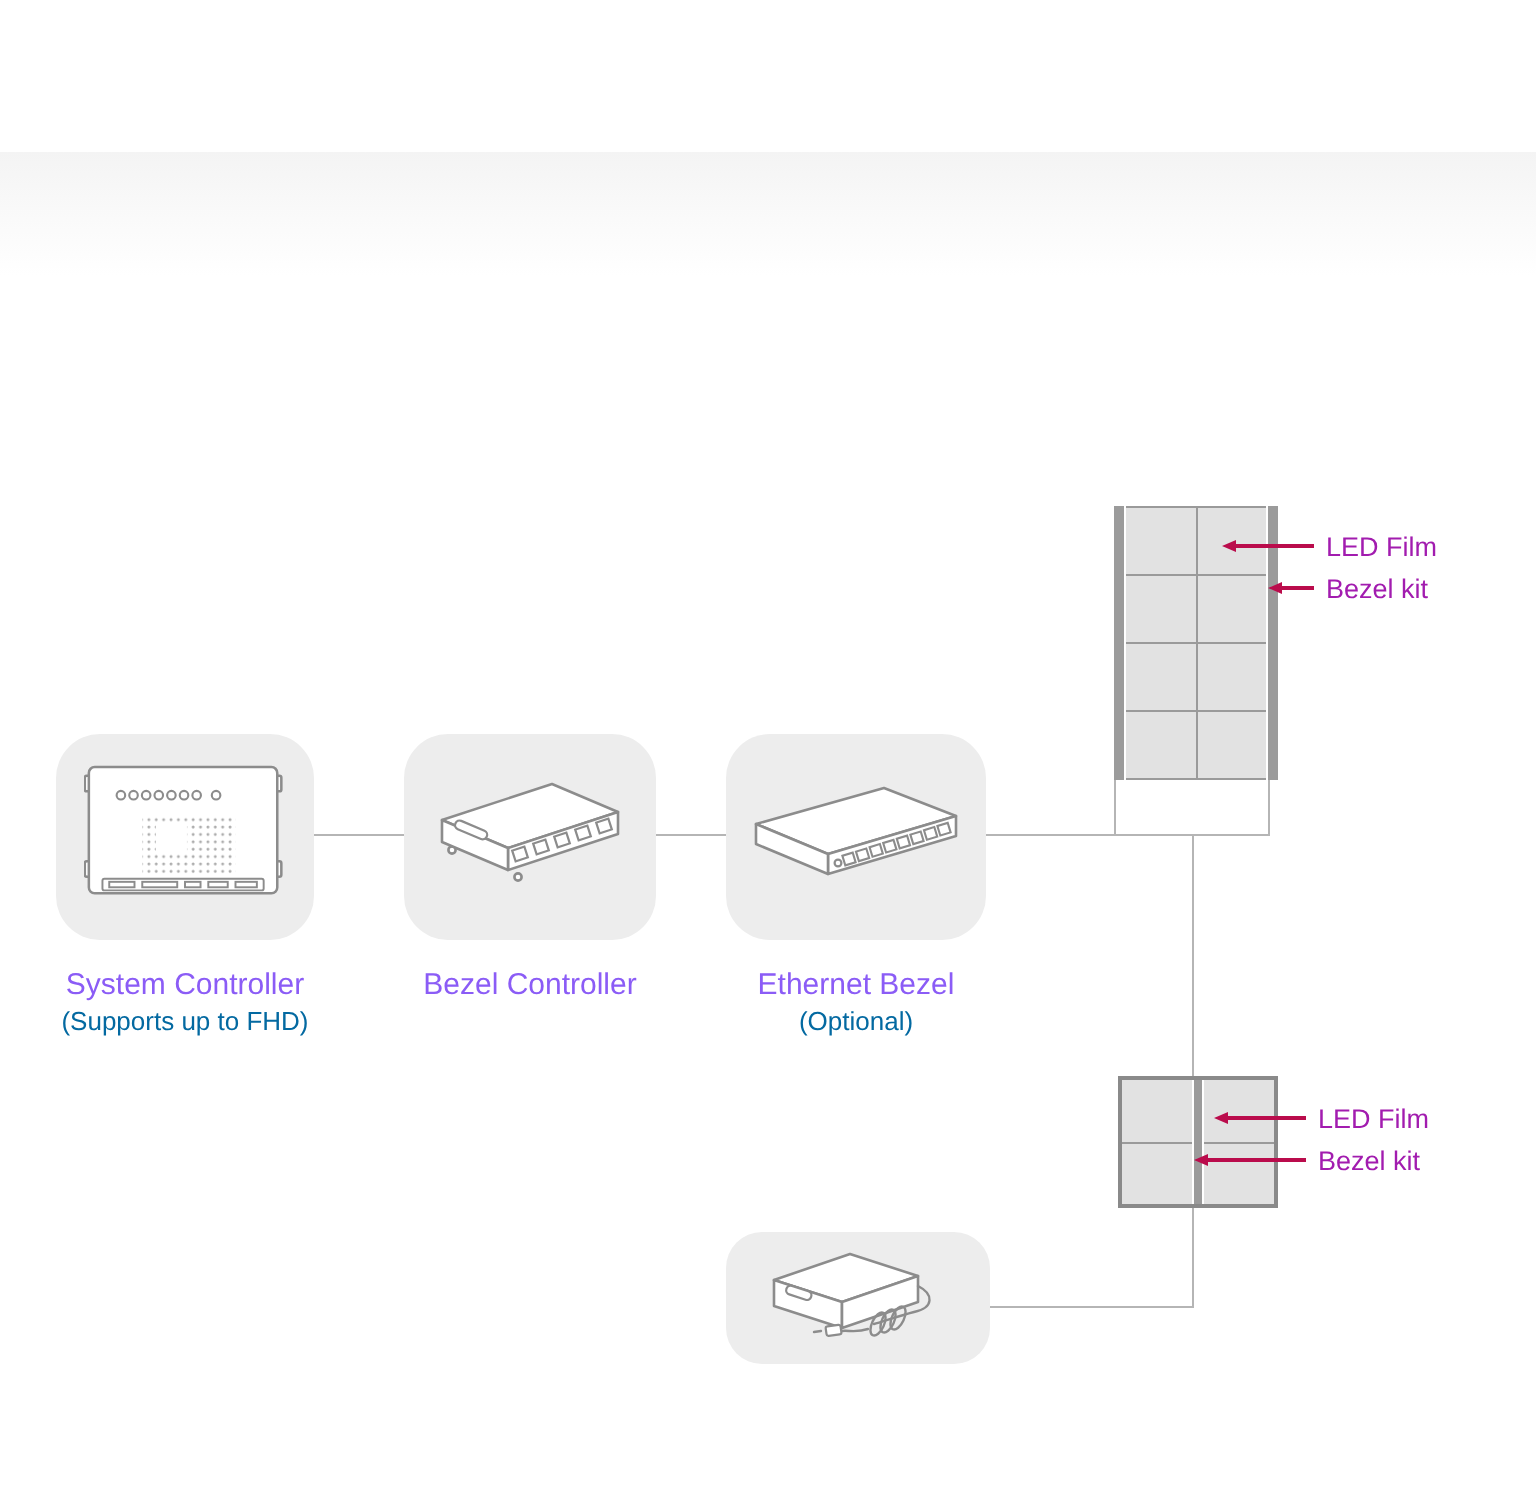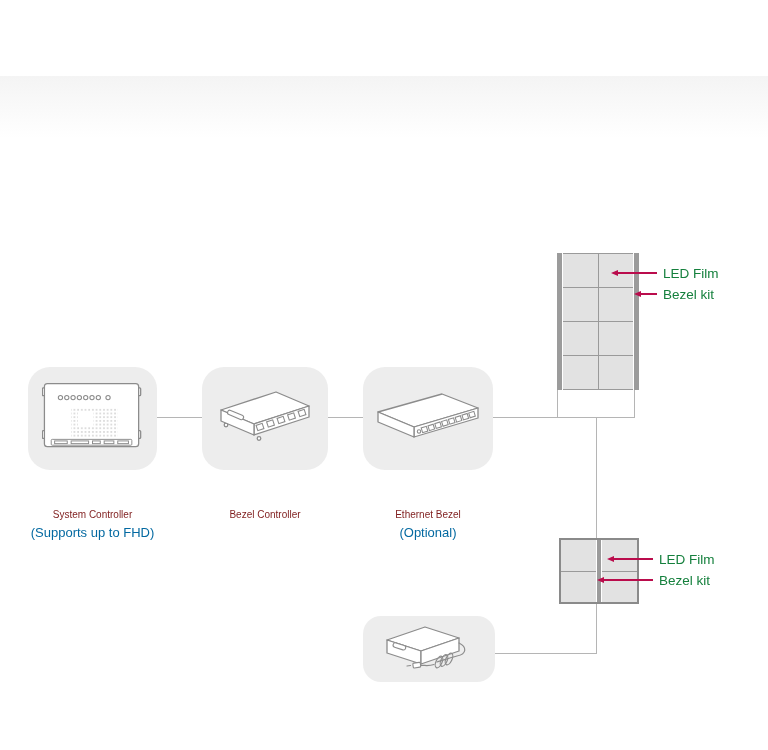--- a/index.html
+++ b/index.html
@@ -23,24 +23,24 @@
   .grid-4x2{flex:1;margin:0 1px;border-top:1px solid #9a9a9a;border-bottom:1px solid #9a9a9a;
     display:grid;grid-template-columns:1fr 1fr;grid-template-rows:repeat(4,1fr);gap:1px;background:#9a9a9a;}
   .cell{background:#e2e2e2;}
   .panel-bottom{left:559px;top:538px;width:80px;height:66px;border:2px solid #8a8a8a;box-sizing:border-box;}
   .half{flex:1;display:grid;grid-template-rows:1fr 1fr;gap:1px;background:#9a9a9a;}
   .midbar{width:4px;background:#9b9b9b;margin:0 1px;}
   
   .arrow{position:absolute;height:2px;background:#ba0c4c;}
   .arrow::before{content:'';position:absolute;left:-7px;top:-2.5px;width:0;height:0;
     border-top:3.5px solid transparent;border-bottom:3.5px solid transparent;border-right:7px solid #ba0c4c;}
-  .callout-label{position:absolute;font-size:13.5px;line-height:15px;color:#15803d;white-space:nowrap;}
+  .callout-label{position:absolute;font-size:13.5px;line-height:15px;color:#a21caf;white-space:nowrap;}
   
   .node-label{position:absolute;text-align:center;}
-  .node-label .main{font-size:10px;line-height:19px;color:#7f1d1d;margin-top:22px;}
+  .node-label .main{font-size:15px;line-height:19px;color:#8b5cf6;}
   .node-label .sub{font-size:13px;line-height:18px;color:#0369a1;}
 </style>
 </head>
 <body>
 
 <div class="stage">
 
   <div class="band"></div>
 
   <div class="line h" style="left:157px;top:417px;width:45px"></div>

